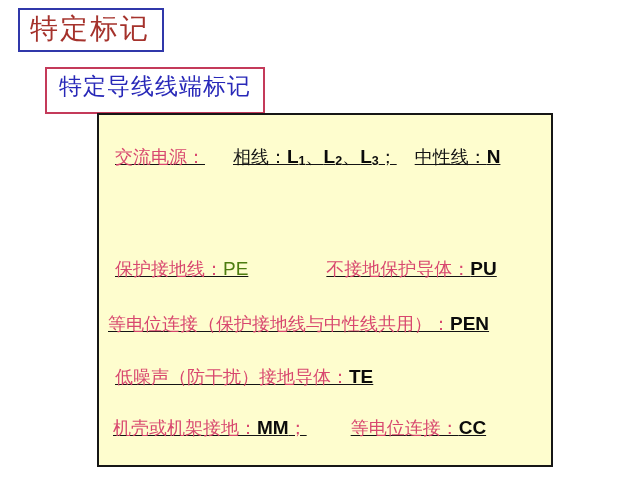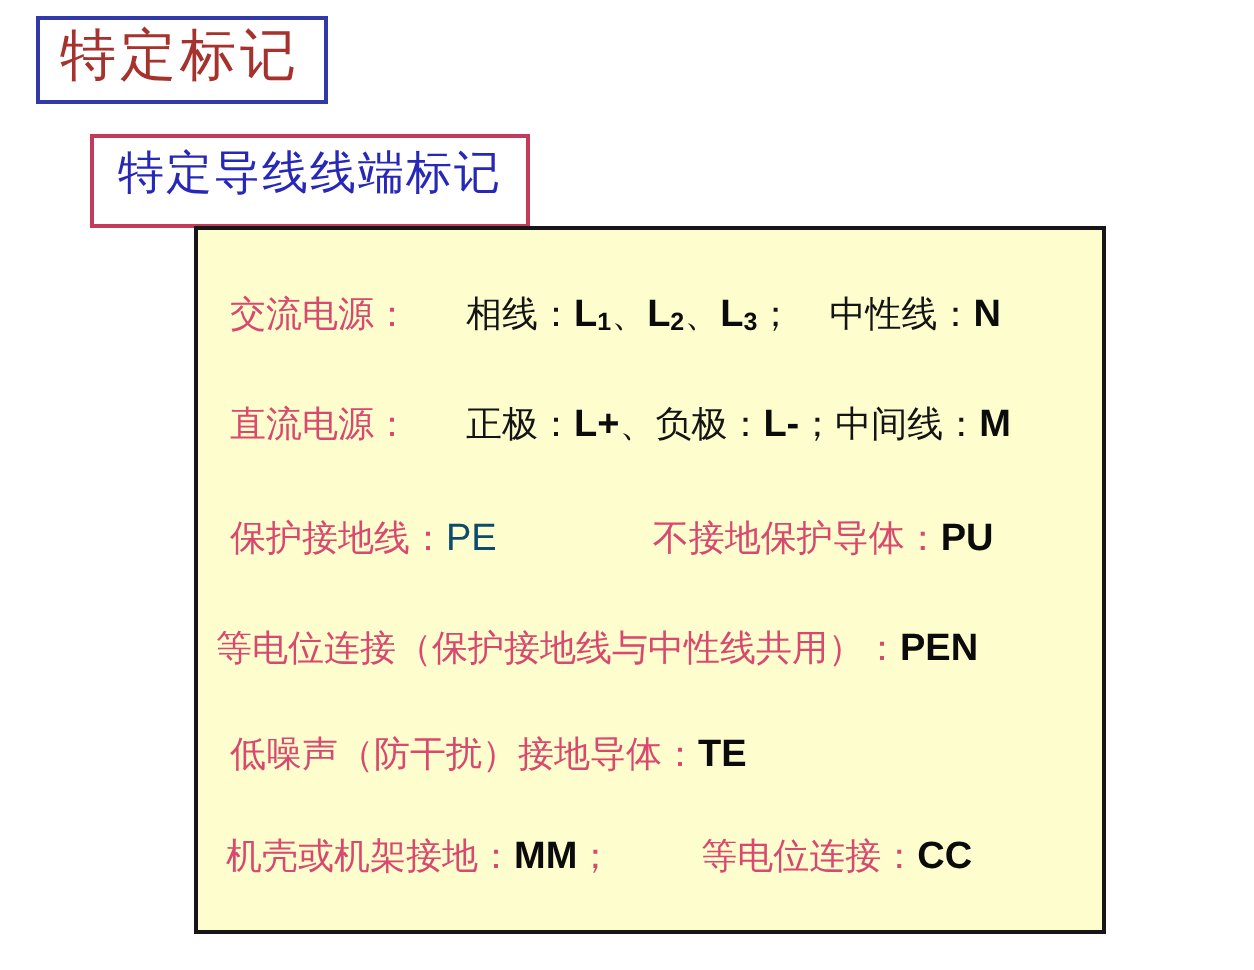--- a/index.html
+++ b/index.html
@@ -37,31 +37,32 @@
     position:absolute;left:97px;top:113px;
     width:452px;height:350px;
     background:#fefdce;
     border:2px solid #161616;
   }
   .row{
     position:absolute;
     white-space:nowrap;
     font-size:18px;line-height:24px;
     color:#141414;
+    text-decoration:underline;
   }
   .row span{vertical-align:baseline;}
   .label{color:#d8486f;}
   .text{color:#141414;}
   .code{
     color:#0b0b0b;font-weight:bold;
     font-family:"Liberation Sans", sans-serif;
     font-size:19px;
   }
   .plaincode{
-    color:#0c4a6e;font-weight:normal;
+    color:#4d7c0f;font-weight:normal;
     font-family:"Liberation Sans", sans-serif;
     font-size:19px;
   }
   .sub{
     color:#0b0b0b;font-weight:bold;
     font-family:"Liberation Sans", sans-serif;
     font-size:12.5px;
     display:inline-block;
     transform:translateY(2px);
   }
@@ -72,19 +73,18 @@
 
 <div class="slide">
   <div class="title-box">
     <span>特定标记</span>
   </div>
   <div class="subtitle-box">
     <span>特定导线线端标记</span>
   </div>
   <div class="panel">
       <div class="row" style="top: 30px; left: 16px;"><span class="label">交流电源：</span><span class="gap" style="width: 28px;"></span><span class="text">相线：</span><span class="code">L</span><span class="sub">1</span><span class="text">、</span><span class="code">L</span><span class="sub">2</span><span class="text">、</span><span class="code">L</span><span class="sub">3</span><span class="text">；</span><span class="gap" style="width: 18px;"></span><span class="text">中性线：</span><span class="code">N</span></div>
-      <div class="row" style="top: 85px; left: 16px;"><span class="label">直流电源：</span><span class="gap" style="width: 28px;"></span><span class="text">正极：</span><span class="code">L+</span><span class="text">、</span><span class="text">负极：</span><span class="code">L-</span><span class="text">；中间线：</span><span class="code">M</span></div>
       <div class="row" style="top: 142px; left: 16px;"><span class="label">保护接地线：</span><span class="plaincode">PE</span><span class="gap" style="width: 78px;"></span><span class="label">不接地保护导体：</span><span class="code">PU</span></div>
       <div class="row" style="top: 197px; left: 9px;"><span class="label">等电位连接（保护接地线与中性线共用）：</span><span class="code">PEN</span></div>
       <div class="row" style="top: 250px; left: 16px;"><span class="label">低噪声（防干扰）接地导体：</span><span class="code">TE</span></div>
       <div class="row" style="top: 301px; left: 14px;"><span class="label">机壳或机架接地：</span><span class="code">MM</span><span class="label">；</span><span class="gap" style="width: 44px;"></span><span class="label">等电位连接：</span><span class="code">CC</span></div>
     </div>
 </div>
 
 </body></html>

